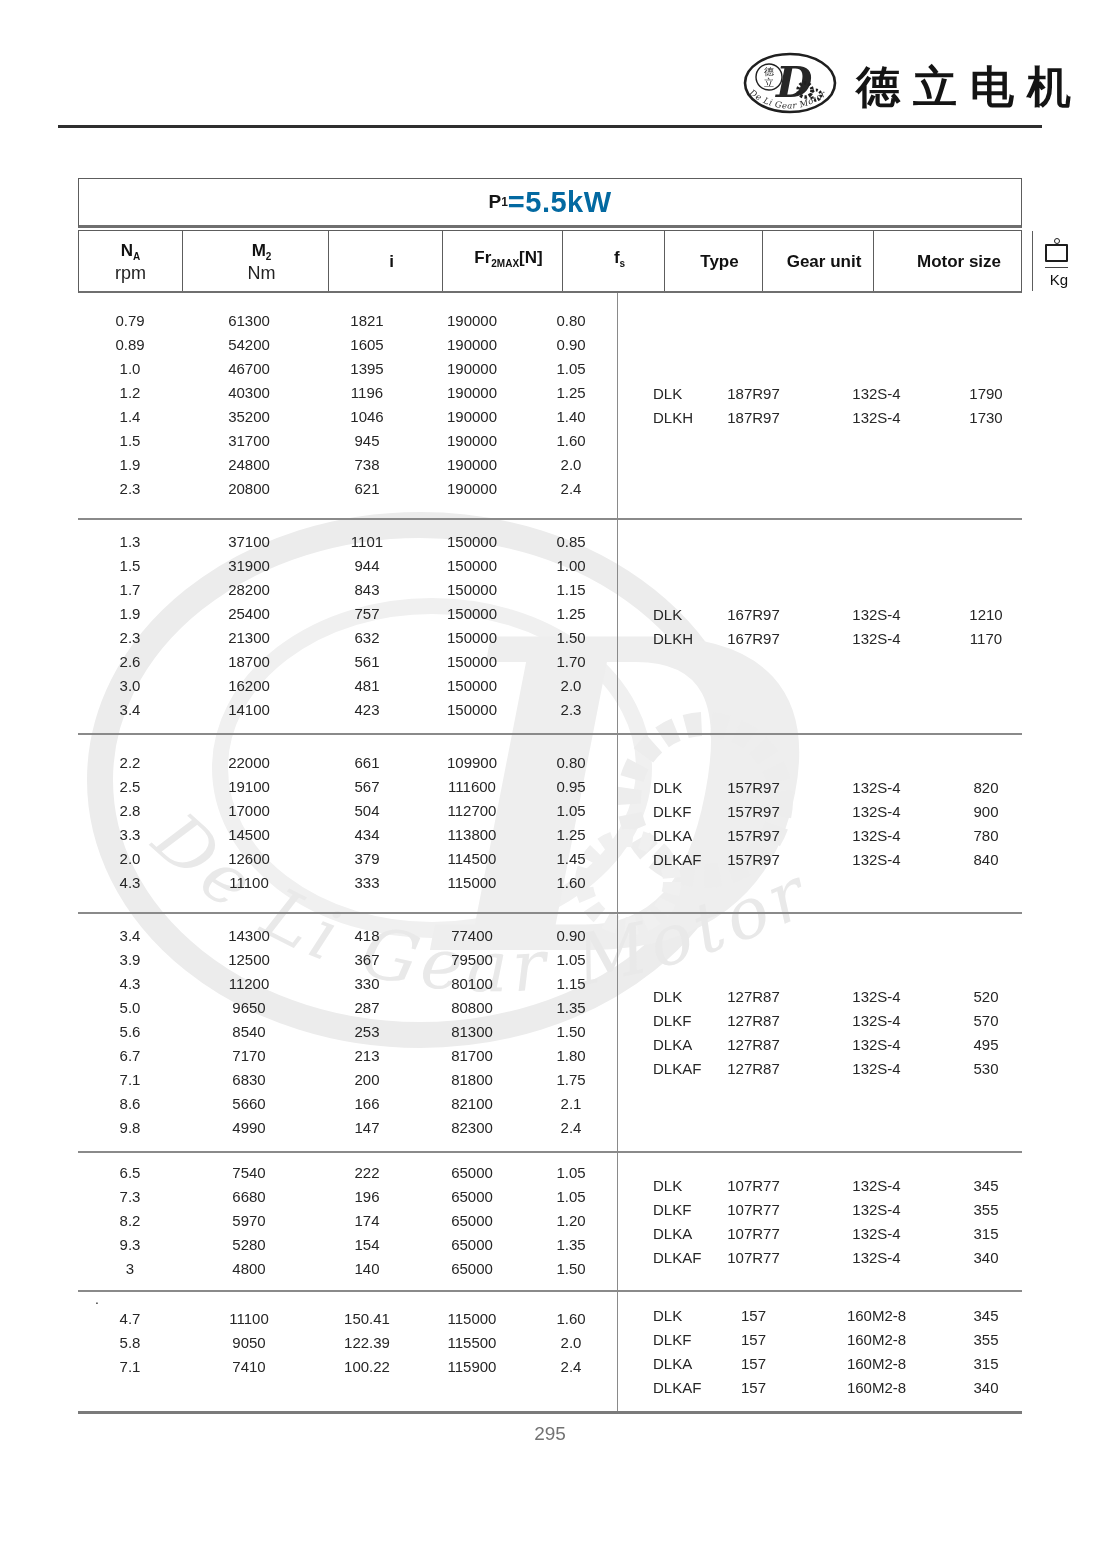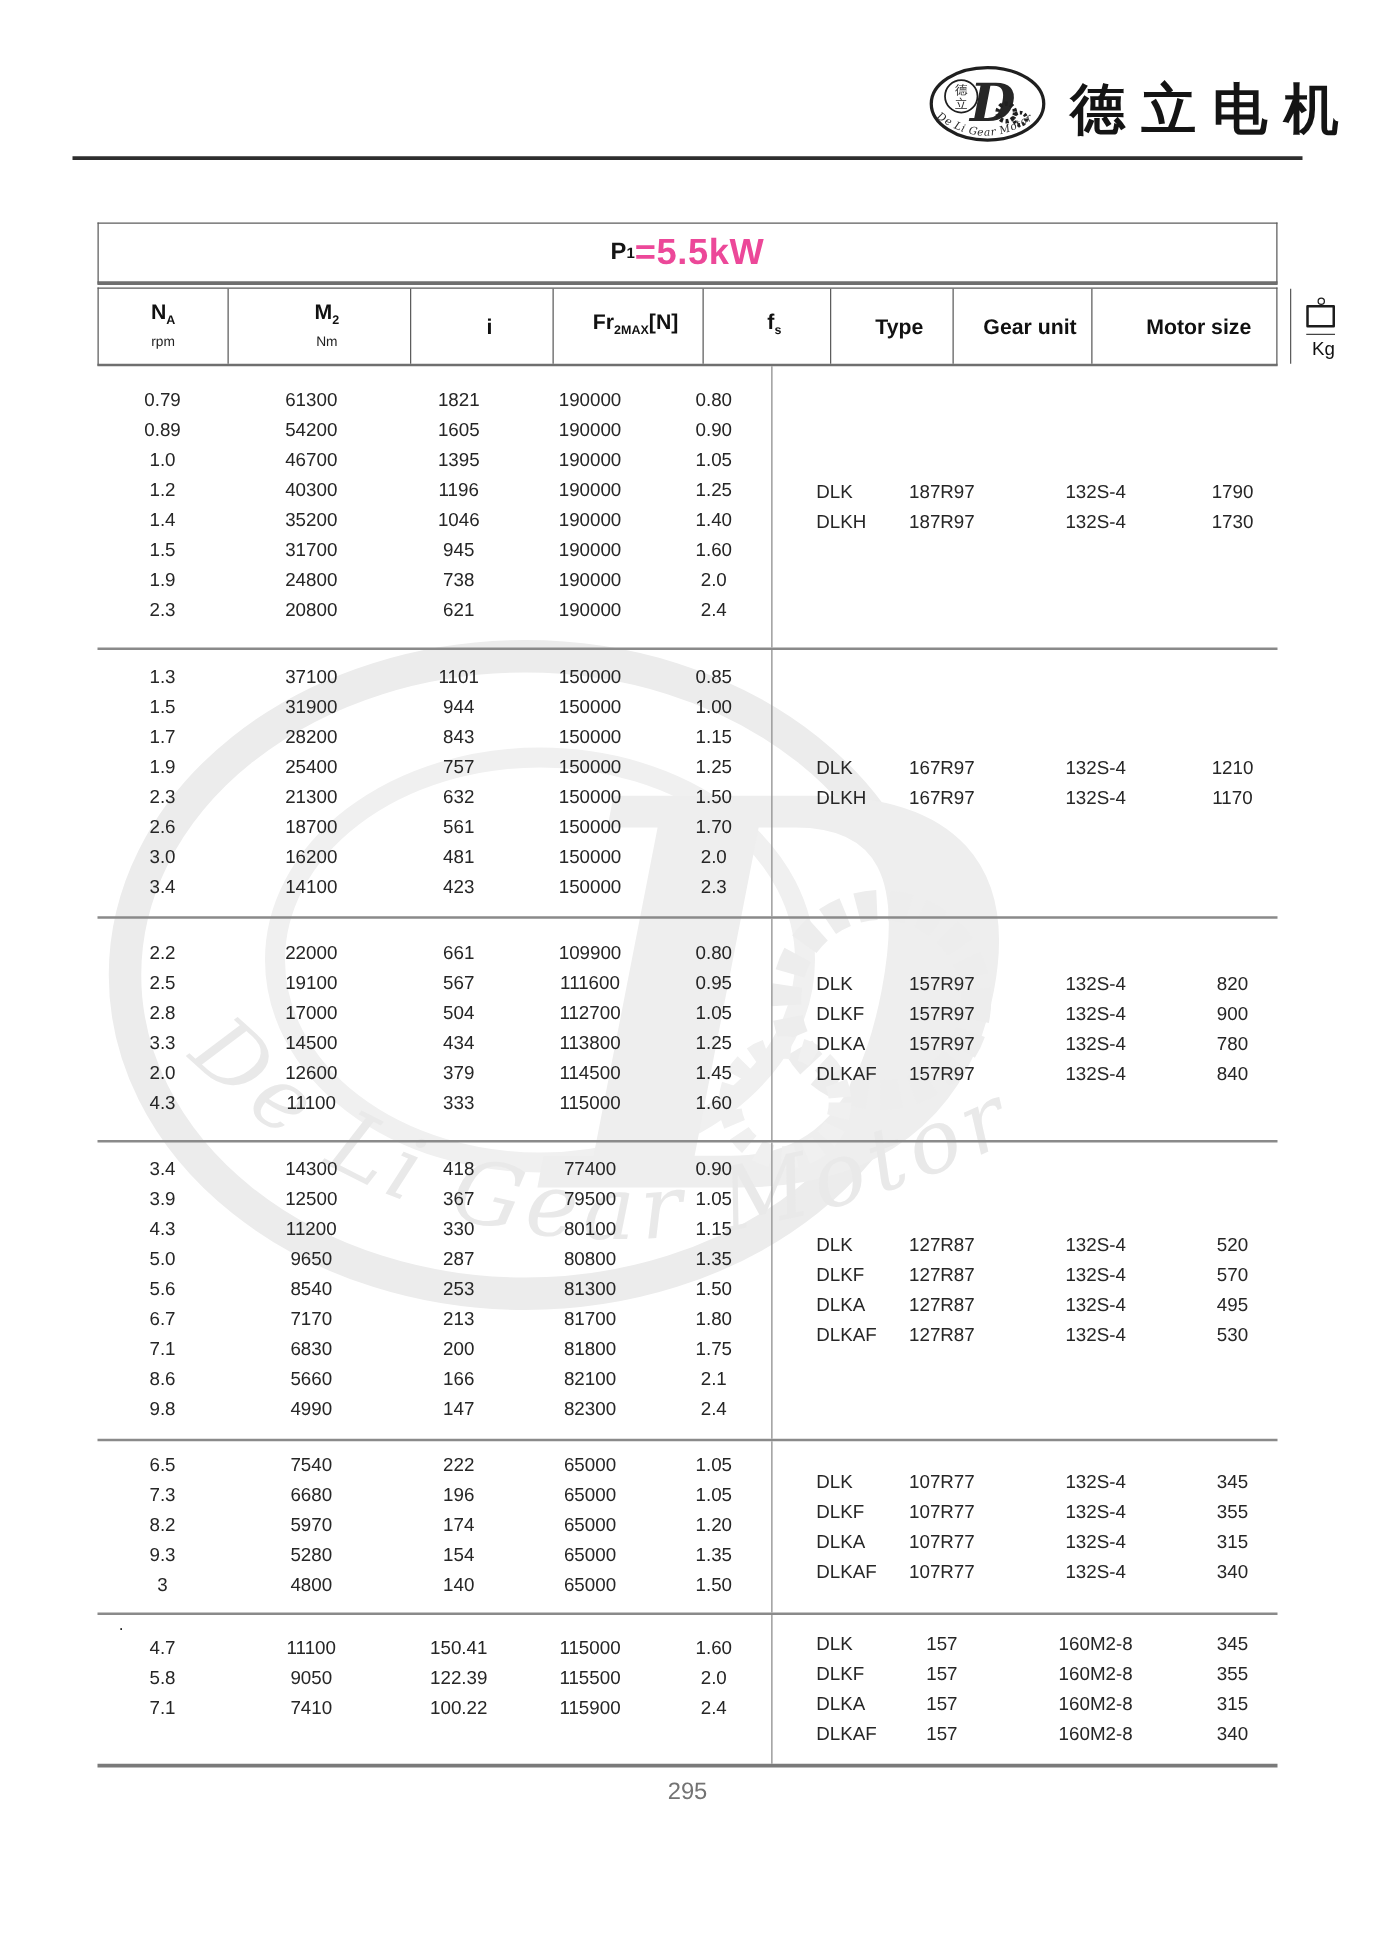--- a/index.html
+++ b/index.html
@@ -11,29 +11,29 @@
   .brand-area{position:absolute;left:740px;top:50px;z-index:2;display:flex;align-items:center;}
   .brand-name{font-family:"DejaVu Serif", serif;font-weight:bold;font-size:44px;
               letter-spacing:13px;color:#141414;margin-left:14px;white-space:nowrap;}
   .top-rule{position:absolute;left:58px;top:125px;width:984px;height:3px;background:#2e2e2e;z-index:2;}
   
   .content{position:absolute;left:78px;top:178px;width:944px;z-index:1;}
   .title-box{box-sizing:border-box;height:50px;border:1.5px solid #5d5d5d;border-bottom:3px solid #6f6f6f;
              display:flex;align-items:center;justify-content:center;background:transparent;}
   .title-p{font-weight:bold;font-size:19px;color:#161616;}
   .title-sub{font-weight:bold;font-size:12px;color:#161616;}
-  .title-main{font-weight:bold;font-size:29px;color:#ec4899;letter-spacing:0.5px;}
+  .title-main{font-weight:bold;font-size:29px;color:#0369a1;letter-spacing:0.5px;}
   
   .header-row{box-sizing:border-box;margin-top:2px;height:63px;border:1.5px solid #5d5d5d;border-bottom:2.5px solid #6f6f6f;
               display:grid;grid-template-columns:104px 134px 102px 108px 90px 86px 99px 147px auto;gap:12px;}
   .hcell{border-right:1.2px solid #5d5d5d;display:flex;flex-direction:column;align-items:center;justify-content:center;}
   .hcell:last-child{border-right:none;}
   .hmain{font-weight:bold;font-size:17px;color:#111;line-height:19px;}
   .hmain sub{font-size:10px;font-weight:bold;}
-  .hunit{font-size:11px;color:#222;line-height:15px;}
+  .hunit{font-size:18px;color:#222;line-height:15px;}
   .kg-cell{justify-content:flex-start;align-items:flex-end;}
   .kg-top{width:100%;border-bottom:1.4px solid #444;display:flex;justify-content:center;padding:7px 0 5px;}
   .kg-label{font-size:15px;color:#111;padding-top:3px;}
   .weight-icon{width:19px;height:14px;border:2px solid #1d1d1d;border-radius:1px;position:relative;margin-top:6px;}
   .weight-icon::before{content:"";position:absolute;top:-8px;left:50%;transform:translateX(-50%);
                        width:4px;height:4px;border:1.5px solid #1d1d1d;border-radius:50%;background:#fff;}
   
   .block{--pt:10px;--pb:10px;display:flex;}
   .block-left{width:539px;padding-top:var(--pt);padding-bottom:var(--pb);}
   .block-right{width:404px;border-left:1.4px solid #8a8a8a;display:flex;flex-direction:column;justify-content:center;}

